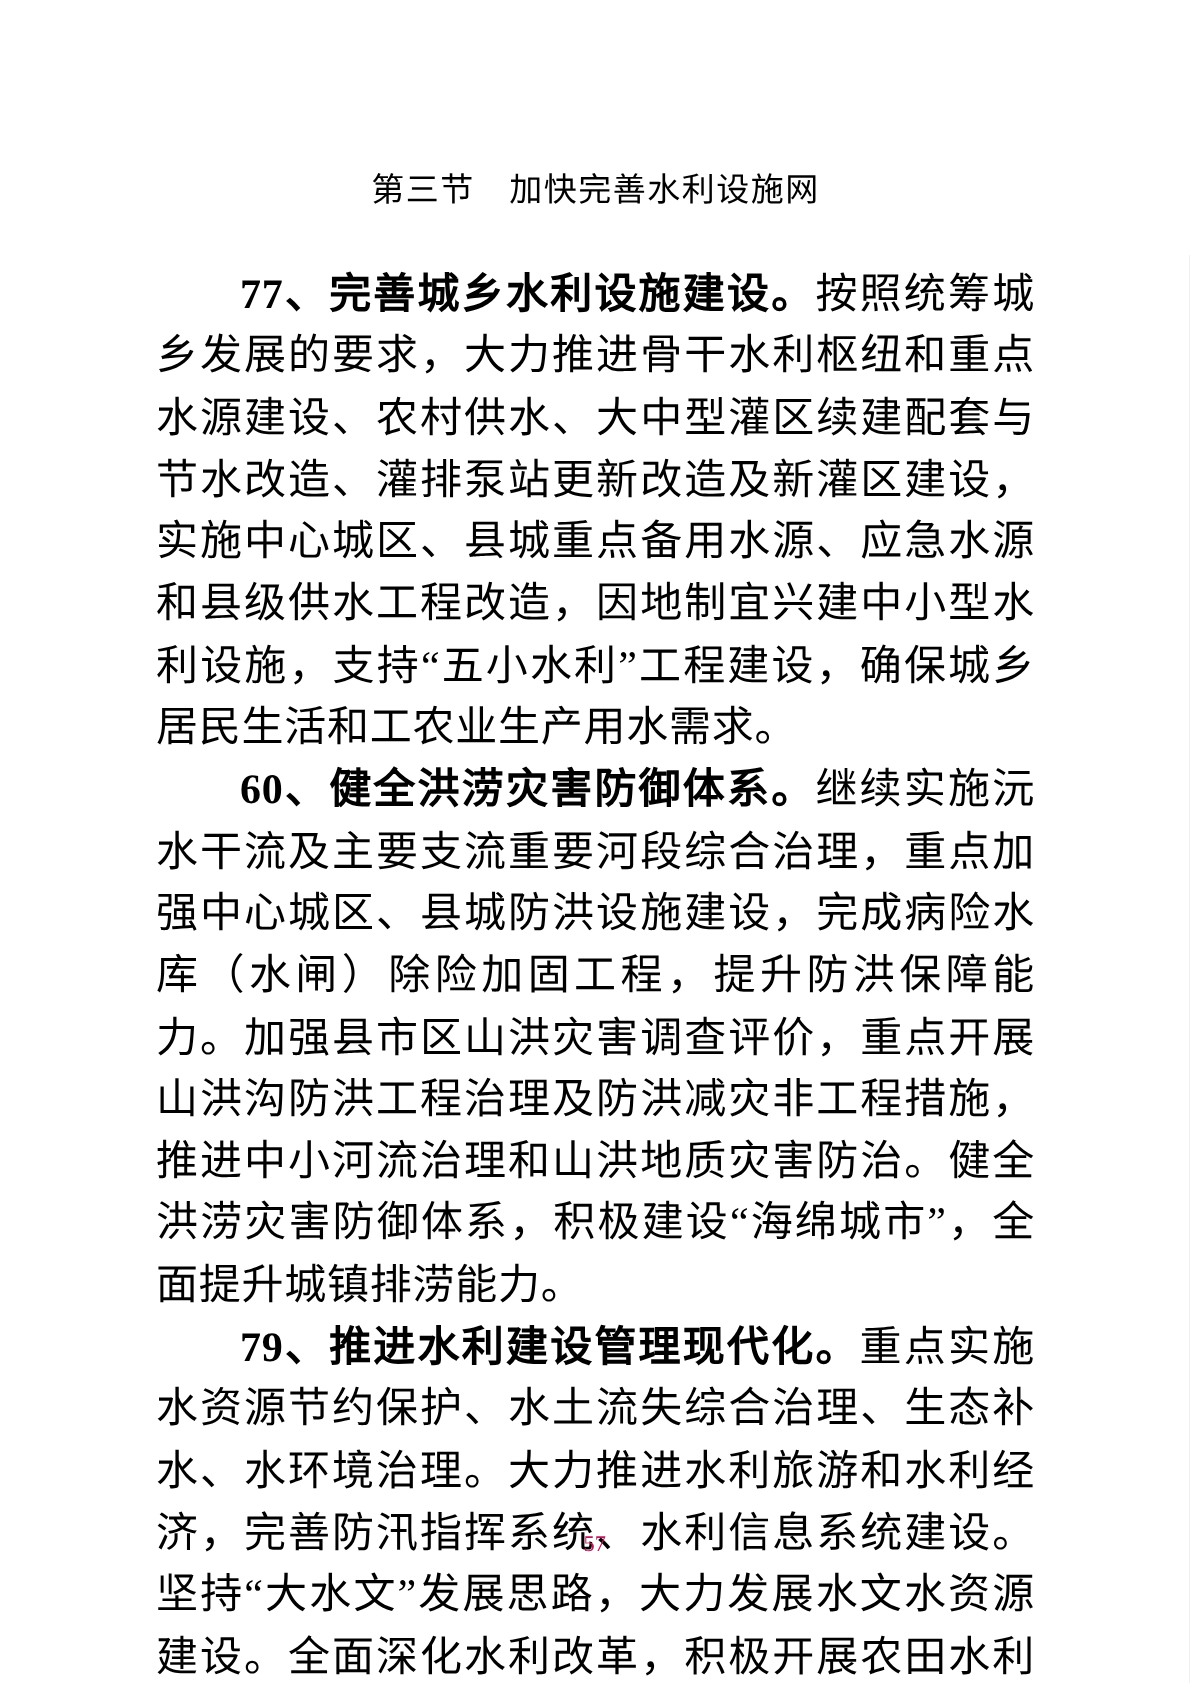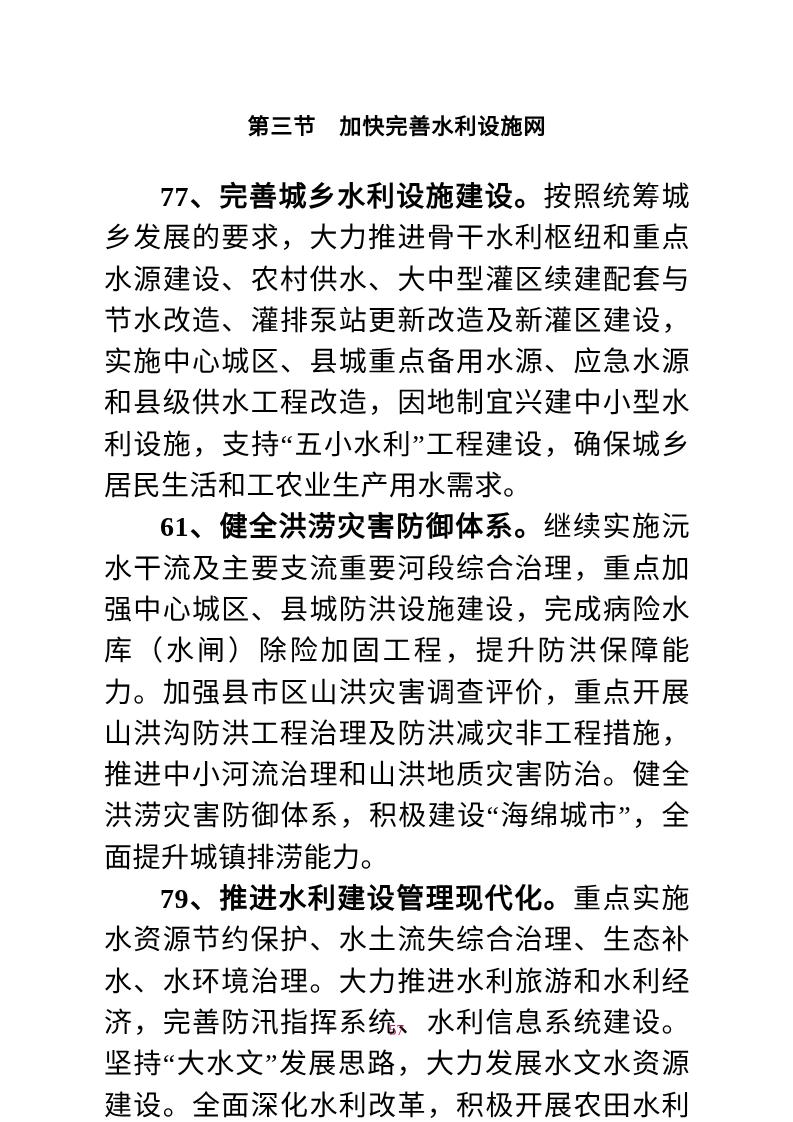--- a/index.html
+++ b/index.html
@@ -22,21 +22,21 @@
     position: absolute;
     left: 104px;
     top: 112px;
     width: 586px;
   }
   .section-title {
     margin: 0 0 34px 0;
     text-align: center;
     font-size: 22px;
     line-height: 30px;
-    font-weight: bold;
+    font-weight: normal;
     letter-spacing: 1px;
   }
   .body-para {
     margin: 0;
     font-size: 28px;
     line-height: 41.3px;
     text-align: justify;
     text-indent: 2em;
     letter-spacing: 0.5px;
   }
@@ -59,19 +59,19 @@
 </style>
 </head>
 <body>
 
 <div class="page">
   <div class="content">
     <h1 class="section-title">第三节　加快完善水利设施网</h1>
 
     <p class="body-para"><span class="para-heading">77、完善城乡水利设施建设。</span><span class="para-body">按照统筹城乡发展的要求，大力推进骨干水利枢纽和重点水源建设、农村供水、大中型灌区续建配套与节水改造、灌排泵站更新改造及新灌区建设，实施中心城区、县城重点备用水源、应急水源和县级供水工程改造，因地制宜兴建中小型水利设施，支持“五小水利”工程建设，确保城乡居民生活和工农业生产用水需求。</span></p>
 
-    <p class="body-para"><span class="para-heading">61、健全洪涝灾害防御体系。</span><span class="para-body">继续实施沅水干流及主要支流重要河段综合治理，重点加强中心城区、县城防洪设施建设，完成病险水库（水闸）除险加固工程，提升防洪保障能力。加强县市区山洪灾害调查评价，重点开展山洪沟防洪工程治理及防洪减灾非工程措施，推进中小河流治理和山洪地质灾害防治。健全洪涝灾害防御体系，积极建设“海绵城市”，全面提升城镇排涝能力。</span></p>
+    <p class="body-para"><span class="para-heading">60、健全洪涝灾害防御体系。</span><span class="para-body">继续实施沅水干流及主要支流重要河段综合治理，重点加强中心城区、县城防洪设施建设，完成病险水库（水闸）除险加固工程，提升防洪保障能力。加强县市区山洪灾害调查评价，重点开展山洪沟防洪工程治理及防洪减灾非工程措施，推进中小河流治理和山洪地质灾害防治。健全洪涝灾害防御体系，积极建设“海绵城市”，全面提升城镇排涝能力。</span></p>
 
     <p class="body-para"><span class="para-heading">79、推进水利建设管理现代化。</span><span class="para-body">重点实施水资源节约保护、水土流失综合治理、生态补水、水环境治理。大力推进水利旅游和水利经济，完善防汛指挥系统、水利信息系统建设。坚持“大水文”发展思路，大力发展水文水资源建设。全面深化水利改革，积极开展农田水利设施产权制度改革和创新运行管护机制试点，到 2017 年全面完成芷江县试点任务。</span></p>
   </div>
 
   <div class="page-number">57</div>
 </div>
 
 </body></html>

